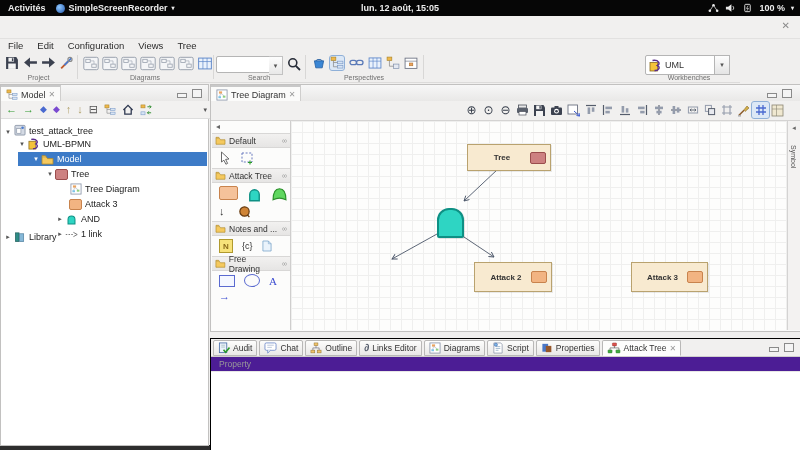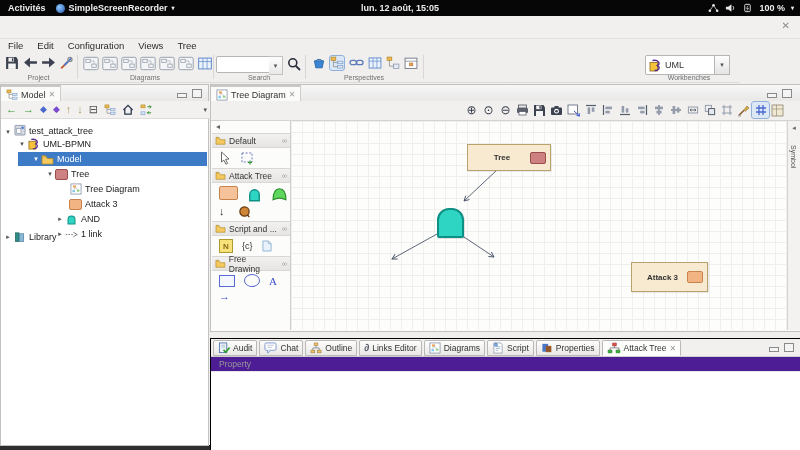--- a/index.html
+++ b/index.html
@@ -737,21 +737,21 @@
           <span style="margin-left:4px;">
               <svg class="i" width="13" height="13">
                 <use href="#s-leaf"></use>
               </svg>
             </span>
         </div>
         <div class="pal-hdr">
           <svg class="i" width="11" height="9">
               <use href="#s-folder"></use>
             </svg>
-          <span>Script and ...</span>
+          <span>Notes and ...</span>
           <span class="pal-collapse">∞</span>
         </div>
         <div class="pal-row">
           <span style="width:12px;height:12px;background:#f7e27a;border:1px solid #b09a2e;display:inline-flex;align-items:center;justify-content:center;font-size:8px;font-weight:bold;color:#8a6a1a;">N</span>
           <span style="font-size:9px;color:#333;">{c}</span>
           <span>
               <svg class="i" width="10" height="12">
                 <use href="#s-page"></use>
               </svg>
             </span>
@@ -782,20 +782,24 @@
           </defs>
           <line x1="207" y1="48" x2="173" y2="80" stroke="#4a5568" stroke-width="0.9" marker-end="url(#ah)"></line>
           <line x1="146" y1="113" x2="101" y2="138" stroke="#4a5568" stroke-width="0.9" marker-end="url(#ah)"></line>
           <line x1="170" y1="114" x2="203" y2="136" stroke="#4a5568" stroke-width="0.9" marker-end="url(#ah)"></line>
         </svg>
         <div class="node" style="left:176px;top:23px;width:82px;height:25px;">
           <span style="margin-right:14px;">Tree</span>
           <span class="chip" style="background:#cd8181;border:1px solid #9a4d4d;"></span>
         </div>
         <div class="andgate" style="left:146px;top:87px;"></div>
+        <div class="node" style="left:183px;top:141px;width:76px;height:28px;">
+          <span style="margin-right:14px;">Attack 2</span>
+          <span class="chip" style="background:#f2b482;border:1px solid #c8834d;"></span>
+        </div>
         <div class="node" style="left:340px;top:141px;width:75px;height:28px;">
           <span style="margin-right:14px;">Attack 3</span>
           <span class="chip" style="background:#f2b482;border:1px solid #c8834d;"></span>
         </div>
       </div>
 
       <div class="symstrip">
         <div style="text-align:center;padding-top:3px;">
           <span class="glyph" style="font-size:7px;color:#666;">◂</span>
         </div>

